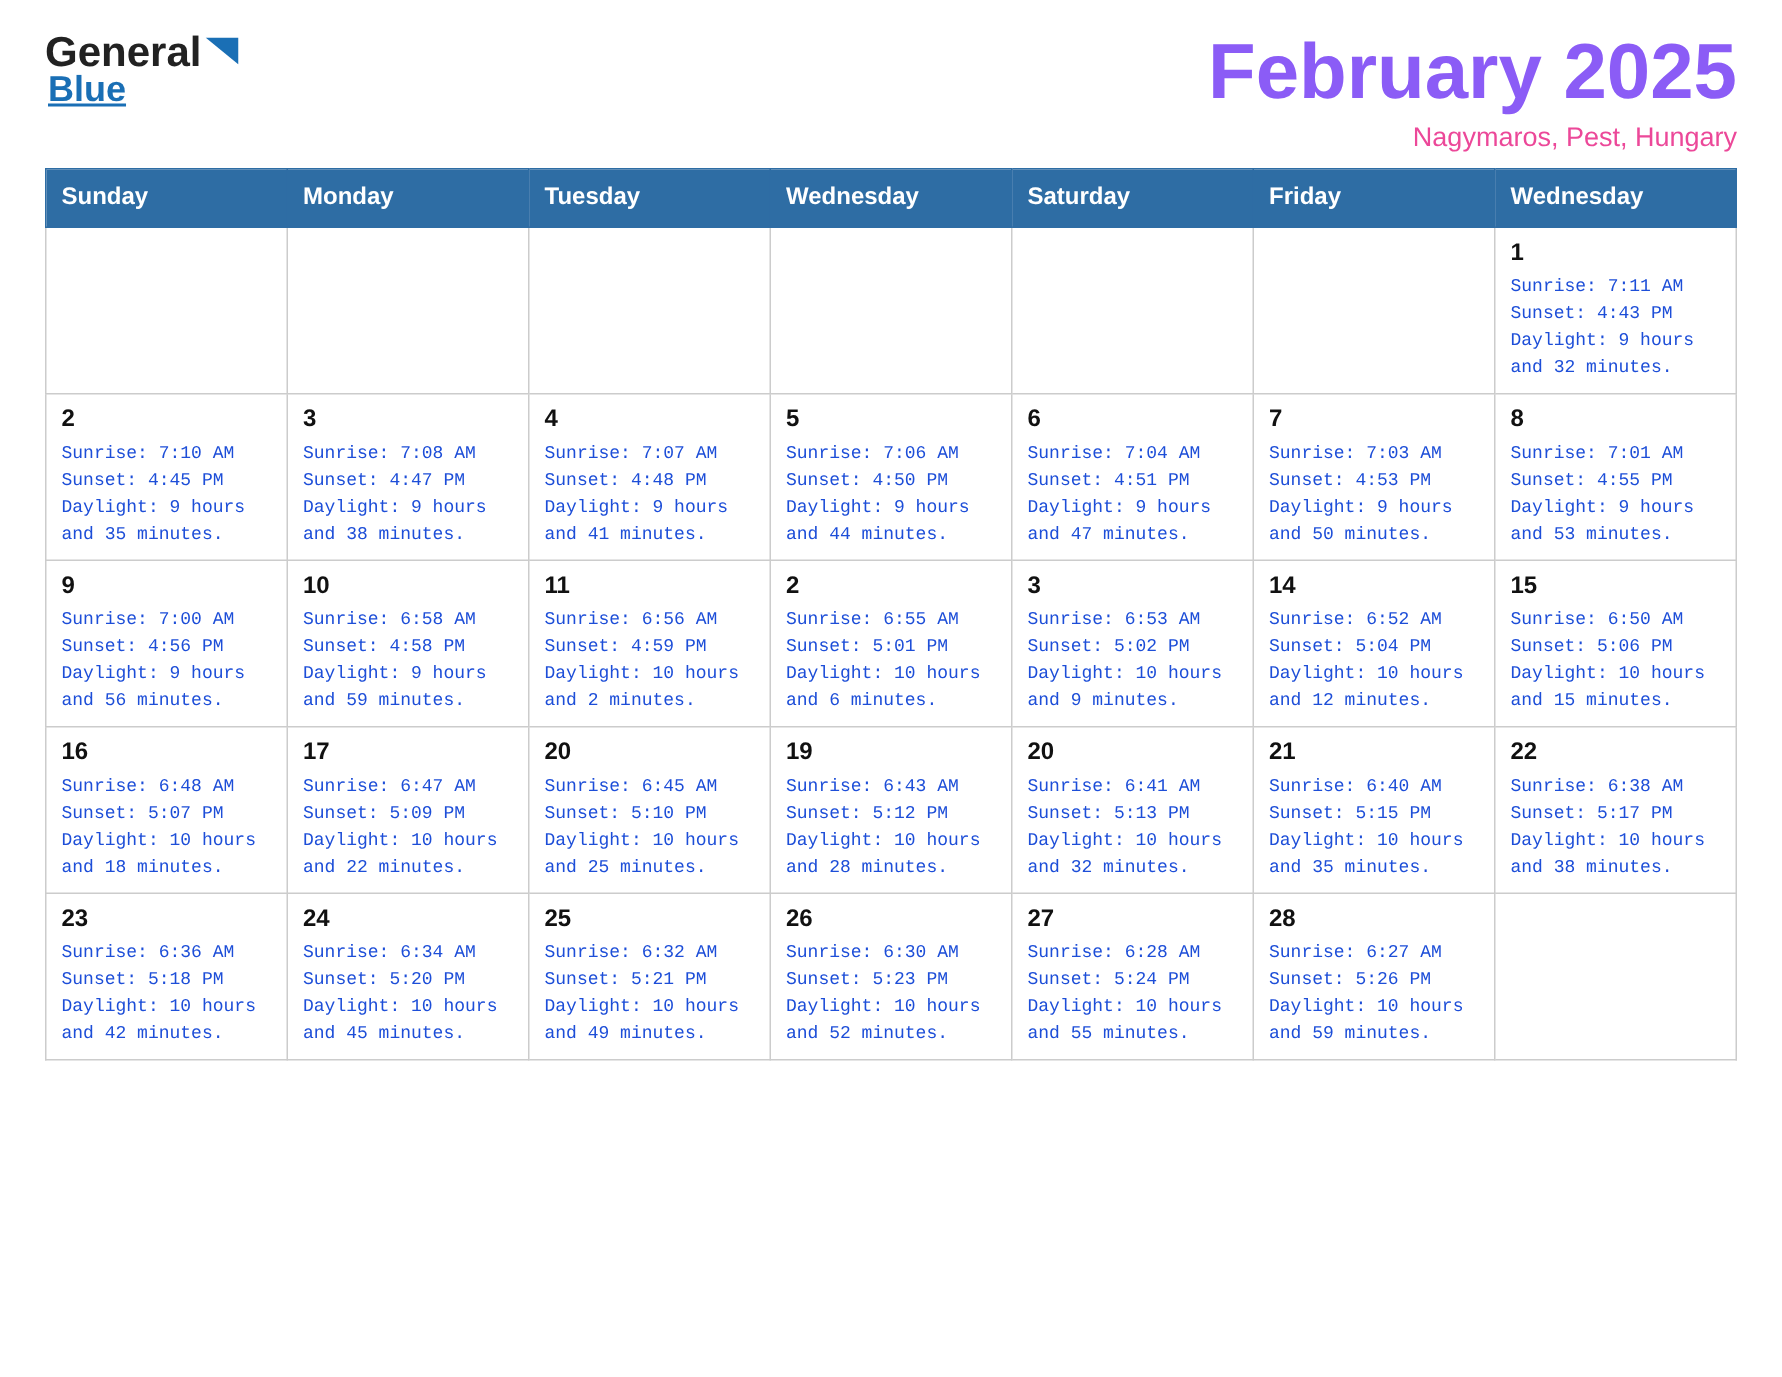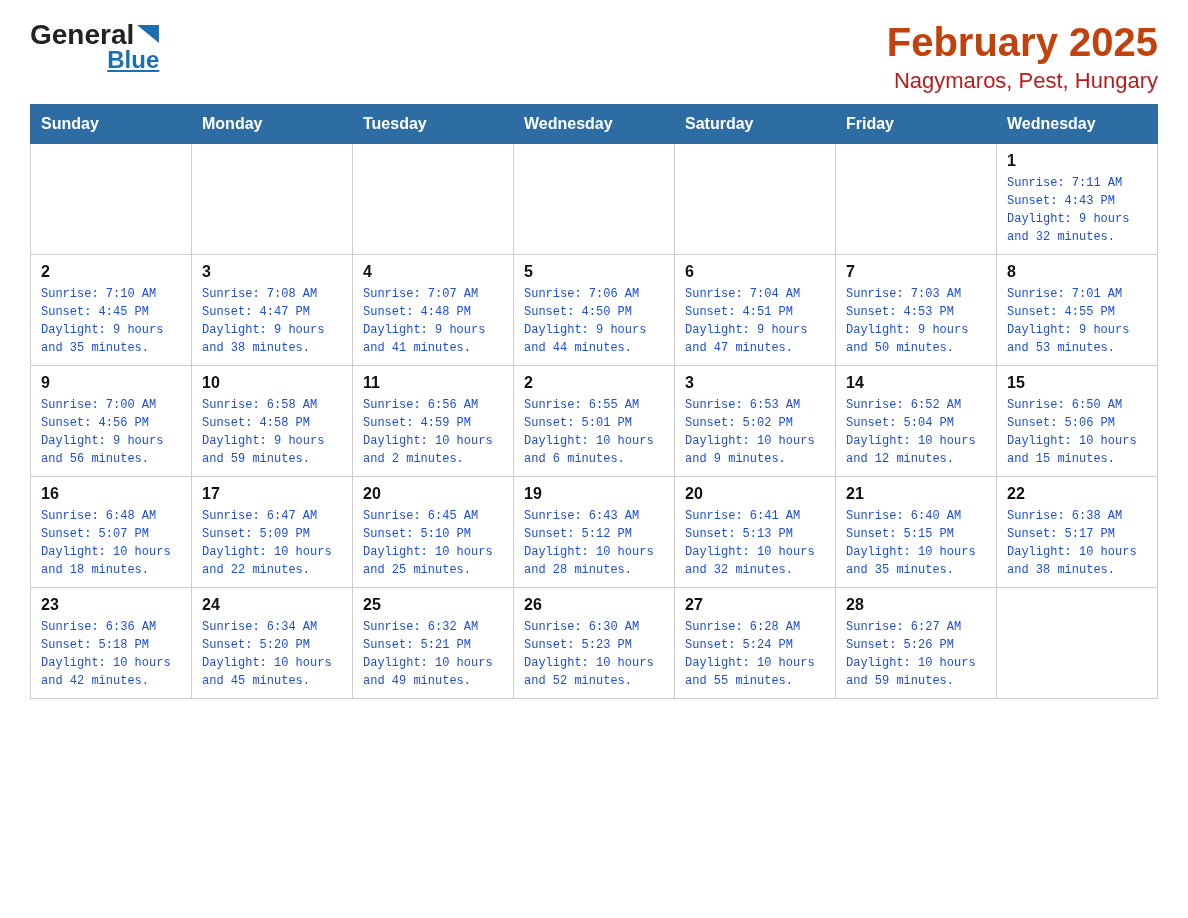--- a/index.html
+++ b/index.html
@@ -13,45 +13,44 @@
     .header {
       display: flex;
       justify-content: space-between;
       align-items: flex-start;
       margin-bottom: 10px;
     }
     .logo-wrapper {
       display: flex;
       flex-direction: row;
       align-items: flex-end;
-      text-align: right;
     }
     .logo-text-block {
       display: flex;
       flex-direction: column;
       line-height: 1.1;
     }
     .logo-top-line {
       display: flex;
       align-items: center;
       font-size: 26px;
       font-weight: bold;
     }
     .title-block {
       text-align: right;
     }
     .calendar-title {
-      font-size: 40px;
-      font-weight: bold;
-      color: #c2410c;
+      font-size: 52px;
+      font-weight: bold;
+      color: #8b5cf6;
       line-height: 1.1;
     }
     .calendar-subtitle {
-      font-size: 22px;
-      color: #b91c1c;
+      font-size: 18px;
+      color: #ec4899;
       margin-top: 4px;
     }
     table {
       width: 100%;
       border-collapse: collapse;
       table-layout: fixed;
     }
     thead tr th {
       background-color: #2e6da4;
       color: #ffffff;

